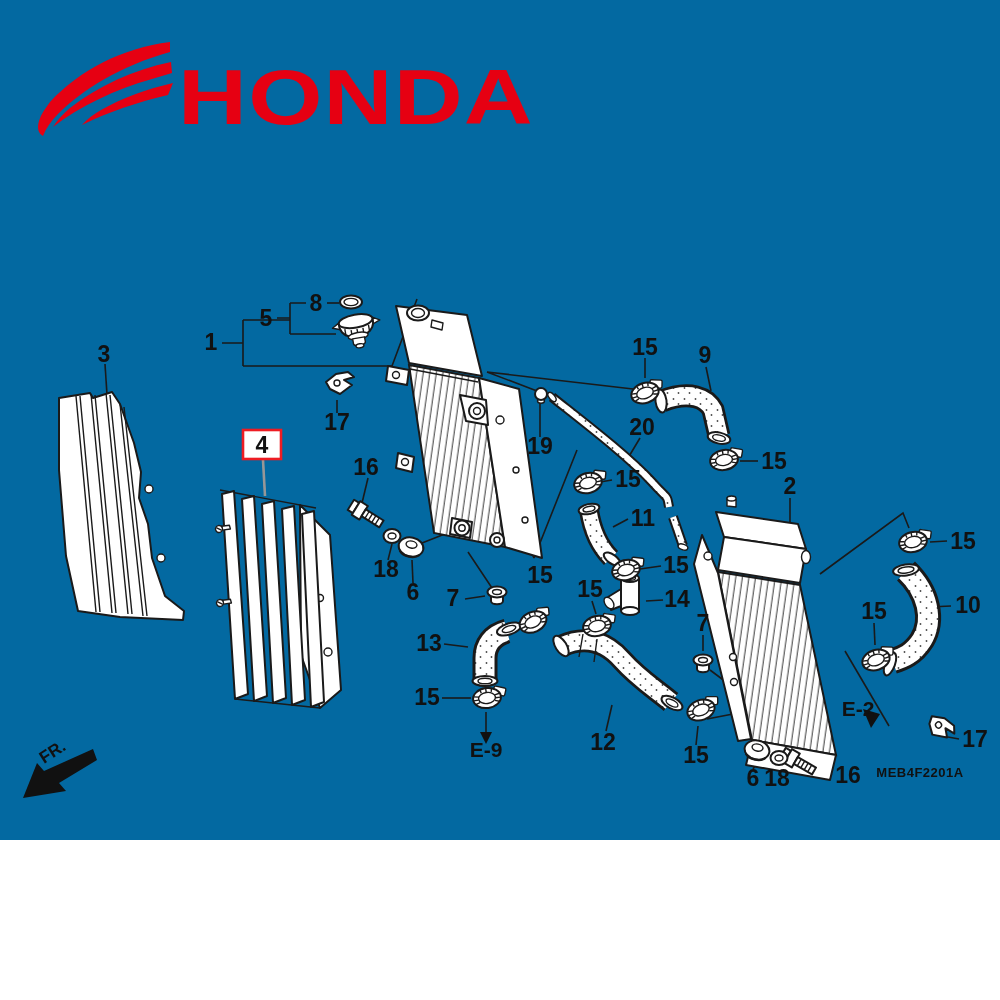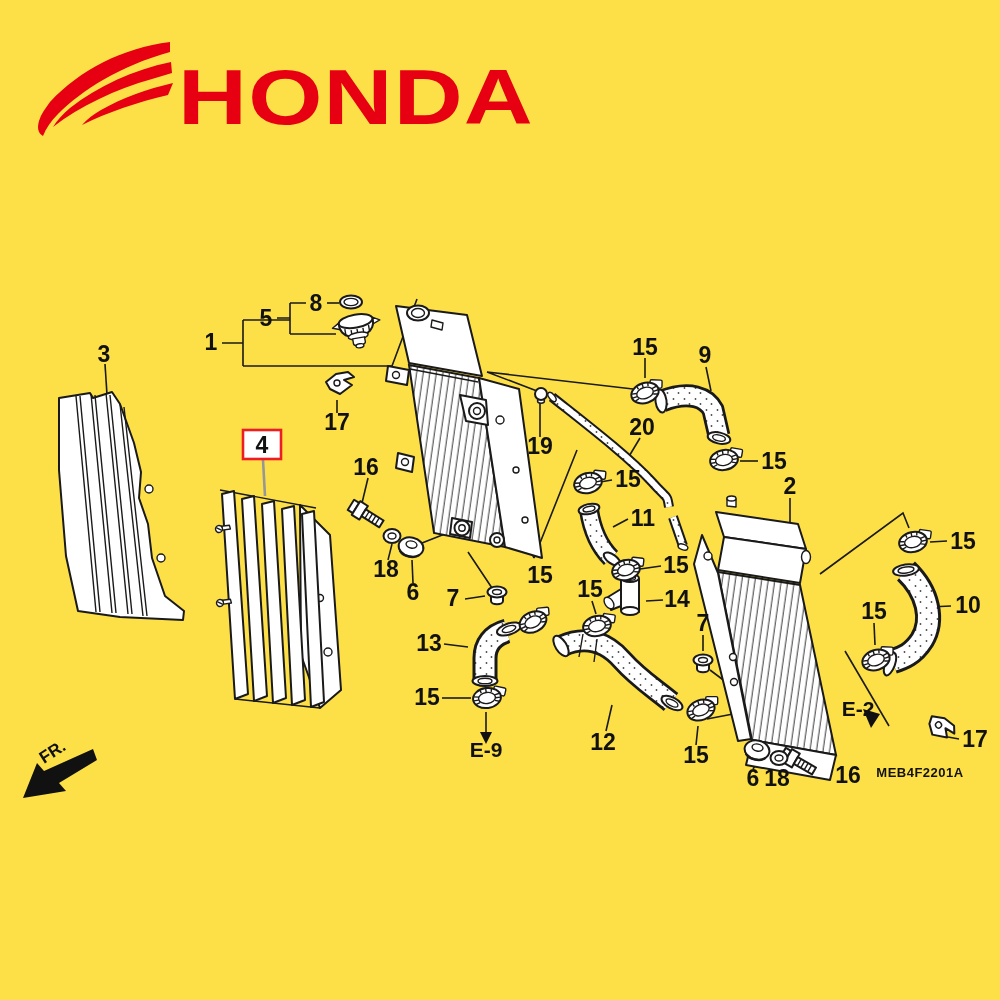--- a/index.html
+++ b/index.html
@@ -1,16 +1,16 @@
 <!DOCTYPE html>
 <html><head>
 <meta charset="utf-8">
 <style>
   html,body{margin:0;padding:0;background:#fff;}
-  #page{position:relative;width:1000px;height:1000px;background:#fde047;overflow:hidden;
+  #page{position:relative;width:1000px;height:840px;background:#0369a1;overflow:hidden;
         font-family:"Liberation Sans",sans-serif;}
   svg{position:absolute;left:0;top:0;}
   .pt{fill:#fff;stroke:#1a1a1a;stroke-width:2;stroke-linejoin:round;}
   .pt1{fill:#fff;stroke:#1a1a1a;stroke-width:1.4;stroke-linejoin:round;}
   .ln{fill:none;stroke:#1a1a1a;stroke-width:1.4;}
   .ld{fill:none;stroke:#1a1a1a;stroke-width:1.6;}
   .ldg{fill:none;stroke:#979797;stroke-width:2.6;}
   .tube-o{fill:none;stroke:#1a1a1a;stroke-linecap:butt;}
   .tube-i{fill:none;stroke-linecap:butt;}
   .callout{font:bold 23px "Liberation Sans",sans-serif;fill:#111;text-anchor:middle;}

